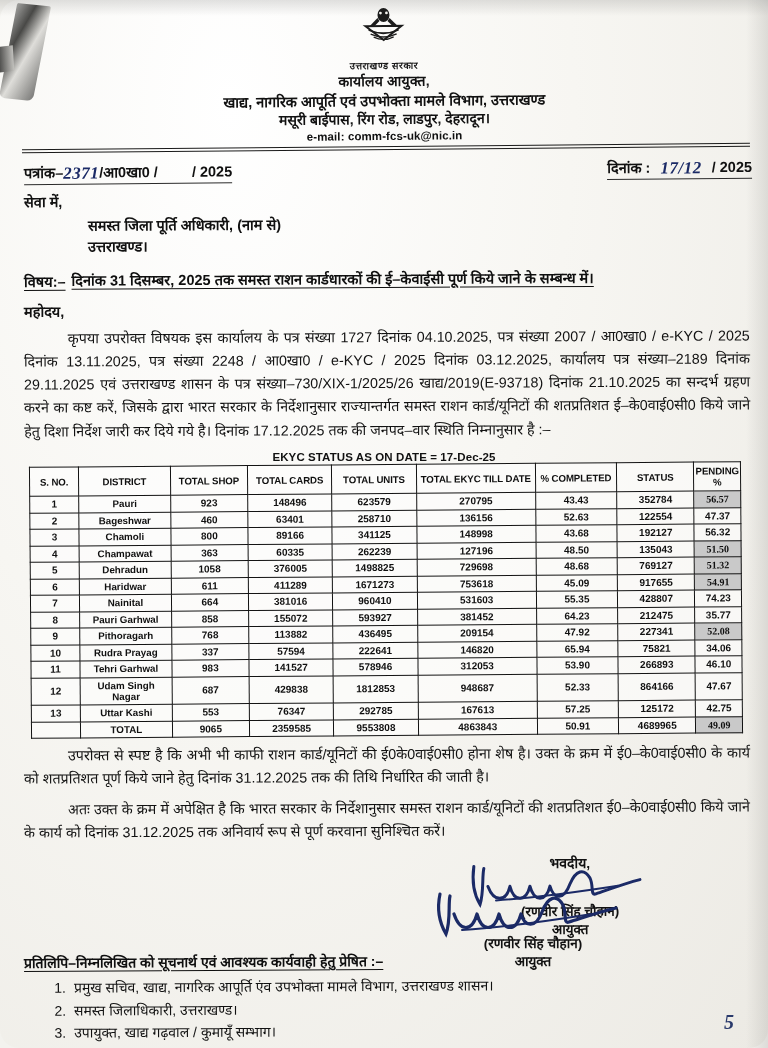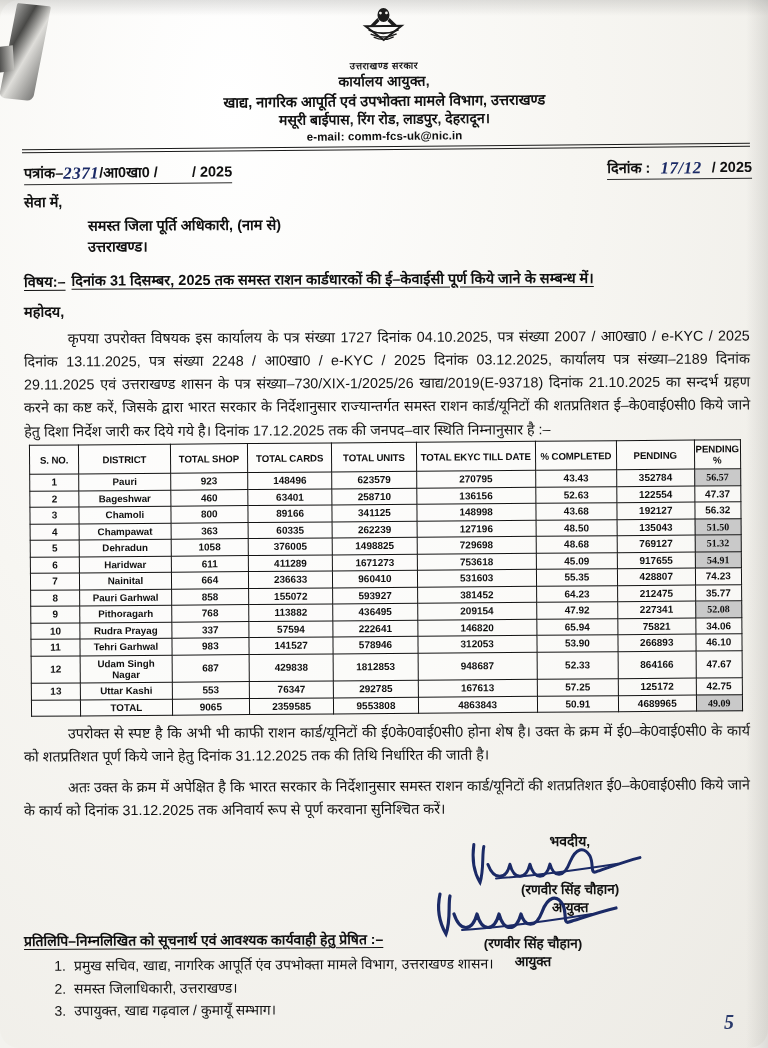--- a/index.html
+++ b/index.html
@@ -245,20 +245,21 @@
       <span class="s-label">विषय:–</span>
       <span class="s-text">दिनांक 31 दिसम्बर, 2025 तक समस्त राशन कार्डधारकों की ई–केवाईसी पूर्ण किये जाने के सम्बन्ध में।</span>
     </div>
 
     <div class="mahoday">महोदय,</div>
 
     <div class="para">कृपया उपरोक्त विषयक इस कार्यालय के पत्र संख्या 1727 दिनांक 04.10.2025, पत्र संख्या 2007 / आ0खा0 / e-KYC / 2025 दिनांक 13.11.2025, पत्र संख्या 2248 / आ0खा0 / e-KYC / 2025 दिनांक 03.12.2025, कार्यालय पत्र संख्या–2189 दिनांक 29.11.2025 एवं उत्तराखण्ड शासन के पत्र संख्या–730/XIX-1/2025/26 खाद्य/2019(E-93718) दिनांक 21.10.2025 का सन्दर्भ ग्रहण करने का कष्ट करें, जिसके द्वारा भारत सरकार के निर्देशानुसार राज्यान्तर्गत समस्त राशन कार्ड/यूनिटों की शतप्रतिशत ई–के0वाई0सी0 किये जाने हेतु दिशा निर्देश जारी कर दिये गये है। दिनांक 17.12.2025 तक की जनपद–वार स्थिति निम्नानुसार है :–</div>
   </div>
 
   
+  <div class="table-title">EKYC STATUS AS ON DATE = 17-Dec-25</div>
   <div class="tbl-shell">
     <table class="ekyc">
       <colgroup>
         <col class="col-sn">
           <col class="col-d">
           <col class="col-ts">
           <col class="col-tc">
         <col class="col-tu">
           <col class="col-te">
           <col class="col-pc">
@@ -267,21 +268,21 @@
       </colgroup>
       <thead>
         <tr>
           <th>S. NO.</th>
           <th>DISTRICT</th>
           <th>TOTAL SHOP</th>
           <th>TOTAL CARDS</th>
           <th>TOTAL UNITS</th>
           <th>TOTAL EKYC TILL DATE</th>
           <th>% COMPLETED</th>
-          <th>PENDING</th>
+          <th>STATUS</th>
           <th>PENDING %</th>
         </tr>
       </thead>
       <tbody id="ekyc-body">
           <tr>
             <td class="num">1</td>
             <td class="dist">Pauri</td>
             <td class="num">923</td>
             <td class="num">148496</td>
             <td class="num">623579</td>
@@ -342,21 +343,21 @@
             <td class="num">1671273</td>
             <td class="num">753618</td>
             <td class="num">45.09</td>
             <td class="num">917655</td>
             <td class="num hl">54.91</td>
           </tr>
           <tr>
             <td class="num">7</td>
             <td class="dist">Nainital</td>
             <td class="num">664</td>
-            <td class="num">236633</td>
+            <td class="num">381016</td>
             <td class="num">960410</td>
             <td class="num">531603</td>
             <td class="num">55.35</td>
             <td class="num">428807</td>
             <td class="num">74.23</td>
           </tr>
           <tr>
             <td class="num">8</td>
             <td class="dist">Pauri Garhwal</td>
             <td class="num">858</td>

